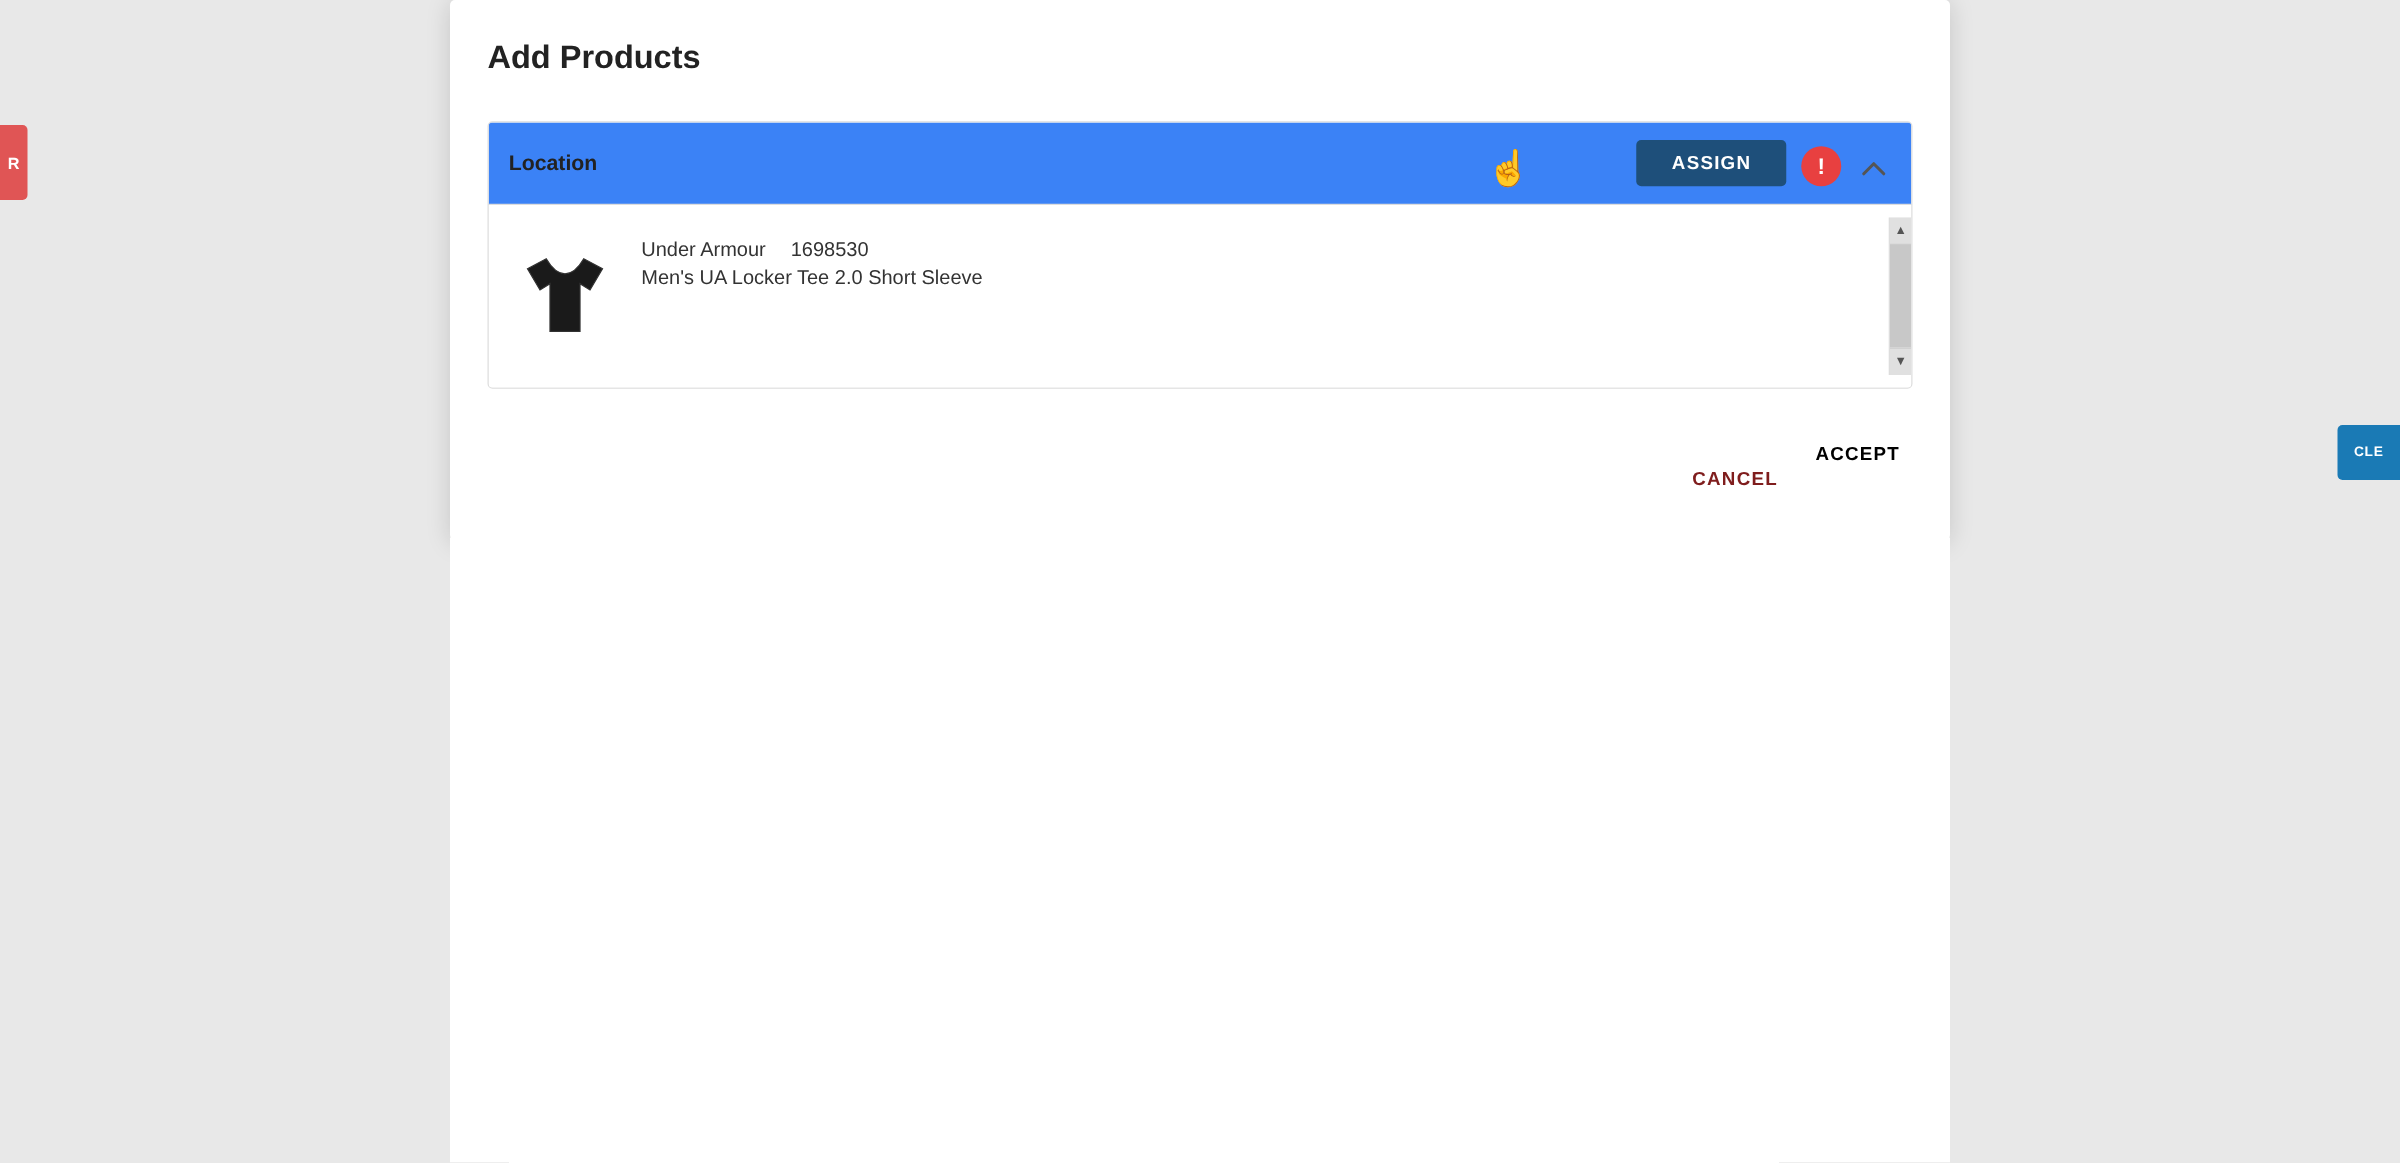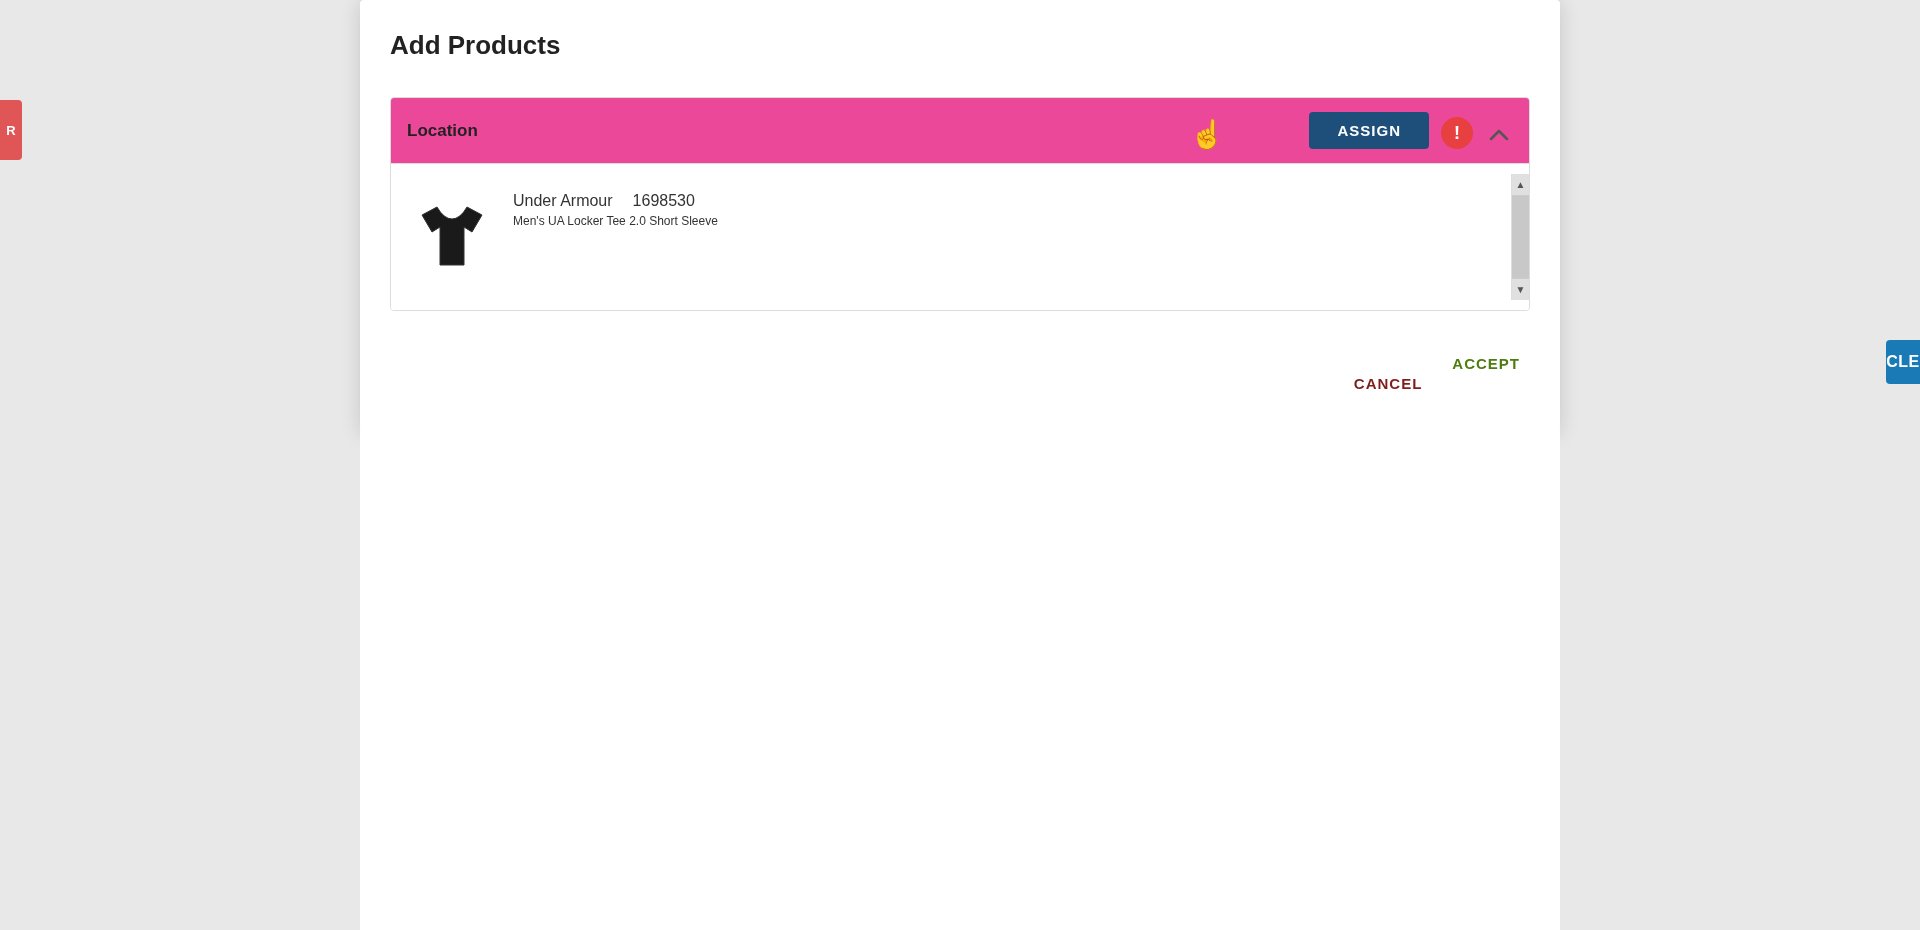--- a/index.html
+++ b/index.html
@@ -37,29 +37,29 @@
       justify-content: center;
       color: white;
       font-size: 13px;
       font-weight: bold;
     }
 
     .right-edge-button {
       position: absolute;
       right: 0;
       top: 340px;
-      width: 34px;
+      width: 50px;
       height: 44px;
       background-color: #1a7ab5;
       border-radius: 4px 0 0 4px;
       display: flex;
       align-items: center;
       justify-content: center;
       color: white;
-      font-size: 16px;
+      font-size: 11px;
       font-weight: bold;
       letter-spacing: 0.5px;
       cursor: pointer;
     }
 
     .dialog-container {
       position: absolute;
       top: 0;
       left: 50%;
       transform: translateX(-50%);
@@ -80,21 +80,21 @@
     .location-section {
       border: 1px solid #ddd;
       border-radius: 4px;
       overflow: hidden;
     }
 
     .location-header {
       display: flex;
       align-items: center;
       justify-content: space-between;
-      background-color: #ec4899;
+      background-color: #3b82f6;
       padding: 14px 16px;
       border-bottom: 1px solid #ddd;
       gap: 12px;
     }
 
     .location-label {
       font-size: 17px;
       font-weight: bold;
       color: #222;
     }
@@ -192,21 +192,21 @@
 
     .product-brand {
       font-weight: normal;
     }
 
     .product-sku {
       font-weight: normal;
     }
 
     .product-name {
-      font-size: 12px;
+      font-size: 16px;
       color: #333;
     }
 
     .scrollbar-area {
       width: 18px;
       display: flex;
       flex-direction: column;
       align-items: center;
       background-color: #f5f5f5;
       border-left: 1px solid #ddd;
@@ -258,21 +258,21 @@
       font-weight: bold;
       letter-spacing: 1px;
       background: none;
       border: none;
       cursor: pointer;
       text-transform: uppercase;
       margin-top: 40px;
     }
 
     .accept-button {
-      color: #4d7c0f;
+      color: #000000;
       font-size: 15px;
       font-weight: bold;
       letter-spacing: 1px;
       background: none;
       border: none;
       cursor: not-allowed;
       text-transform: uppercase;
     }
 
     .bottom-content {

